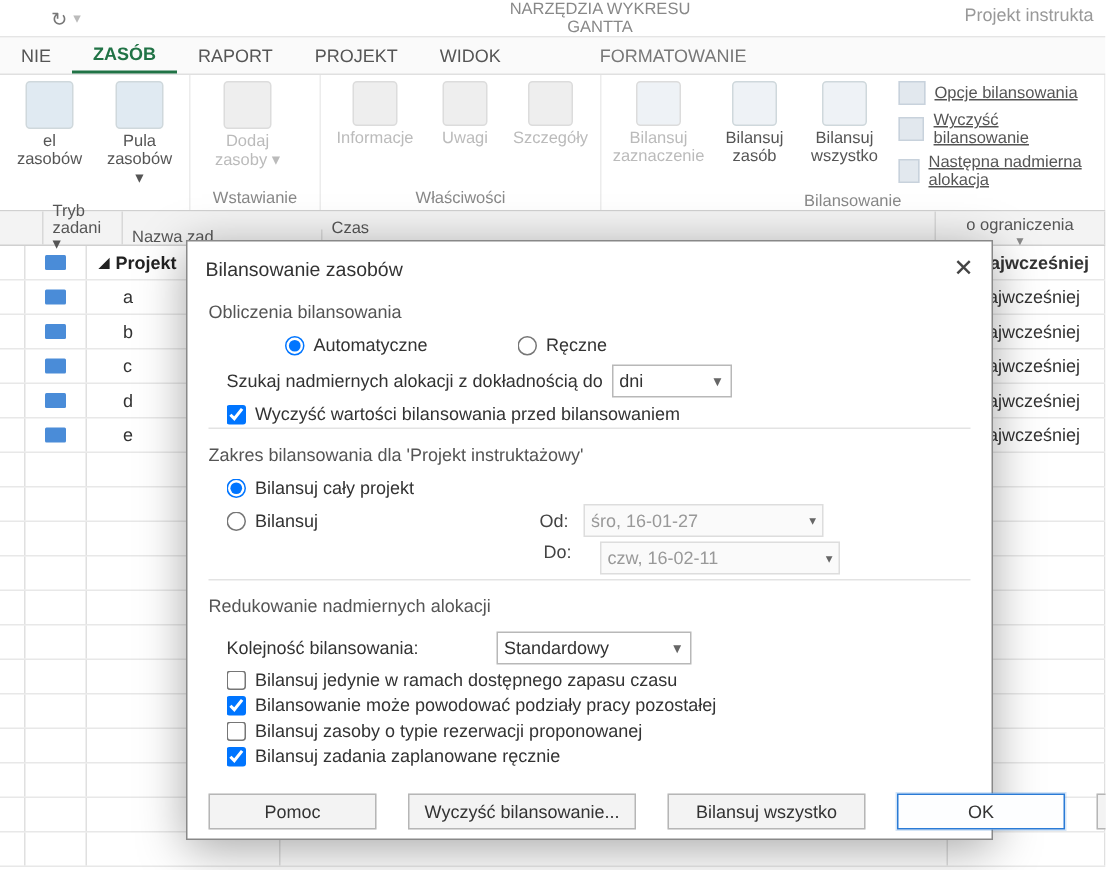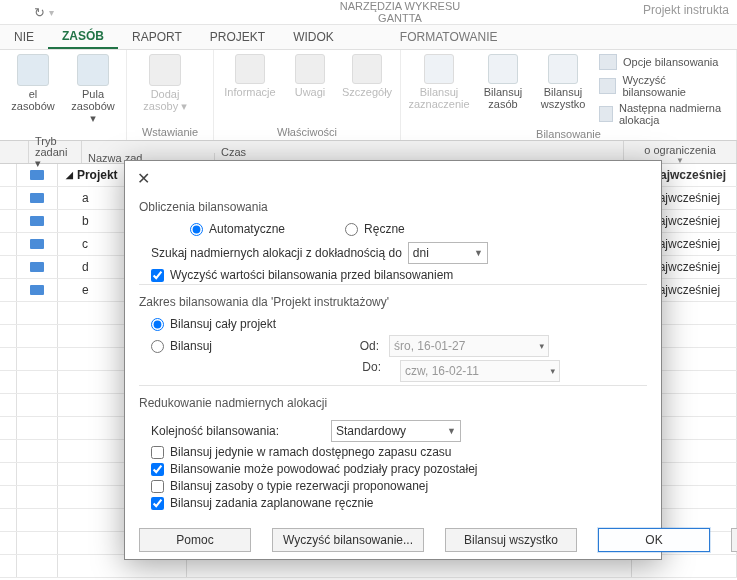--- a/index.html
+++ b/index.html
@@ -83,21 +83,21 @@
     width:28px; height:28px;
     background:#e8eef3;
     border:1px solid #cfd8dc;
     border-radius:3px;
   }
   .ricon.big { width:30px;height:30px; }
   .ricon.people { background:#e0eaf2; }
   .ricon.gray { background:#eeeeee; border-color:#dcdcdc; }
   .ricon.lvl { background:#eef2f6; }
   .rgroup-label { text-align:center; font-size:11px; color:#888; padding-top:2px; }
-  .ropts { display:flex; flex-direction:column; gap:4px; font-size:11px; color:#555; }
+  .ropts { display:flex; flex-direction:column; gap:4px; font-size:11px; color:#555;text-decoration:underline; }
   .roptline { display:flex; align-items:center; gap:6px; }
   .ropt-icon { width:16px; height:14px; background:#e2e8ee; border:1px solid #c8d2dc; }
   .sheet-header {
     display:flex;
     height:22px;
     background:#f3f3f3;
     border-bottom:1px solid #d0d0d0;
     font-size:11px;
     color:#555;
   }
@@ -456,20 +456,21 @@
       <div class="cell-ind"></div>
       <div class="cell-mode"></div>
       <div class="cell-name"></div>
       <div class="cell-mid"></div>
       <div class="cell-limit"></div>
     </div>
 </div>
 
 <div class="dialog">
   <div class="dlg-title">
+    <span>Bilansowanie zasobów</span>
     <span class="dlg-close">✕</span>
   </div>
   <div class="dlg-body">
 
     <div class="section-title">Obliczenia bilansowania</div>
     <div class="radio-row">
       <label class="rb">
         <input type="radio" name="calc" checked="" style="">
         <span>Automatyczne</span>
       </label>

